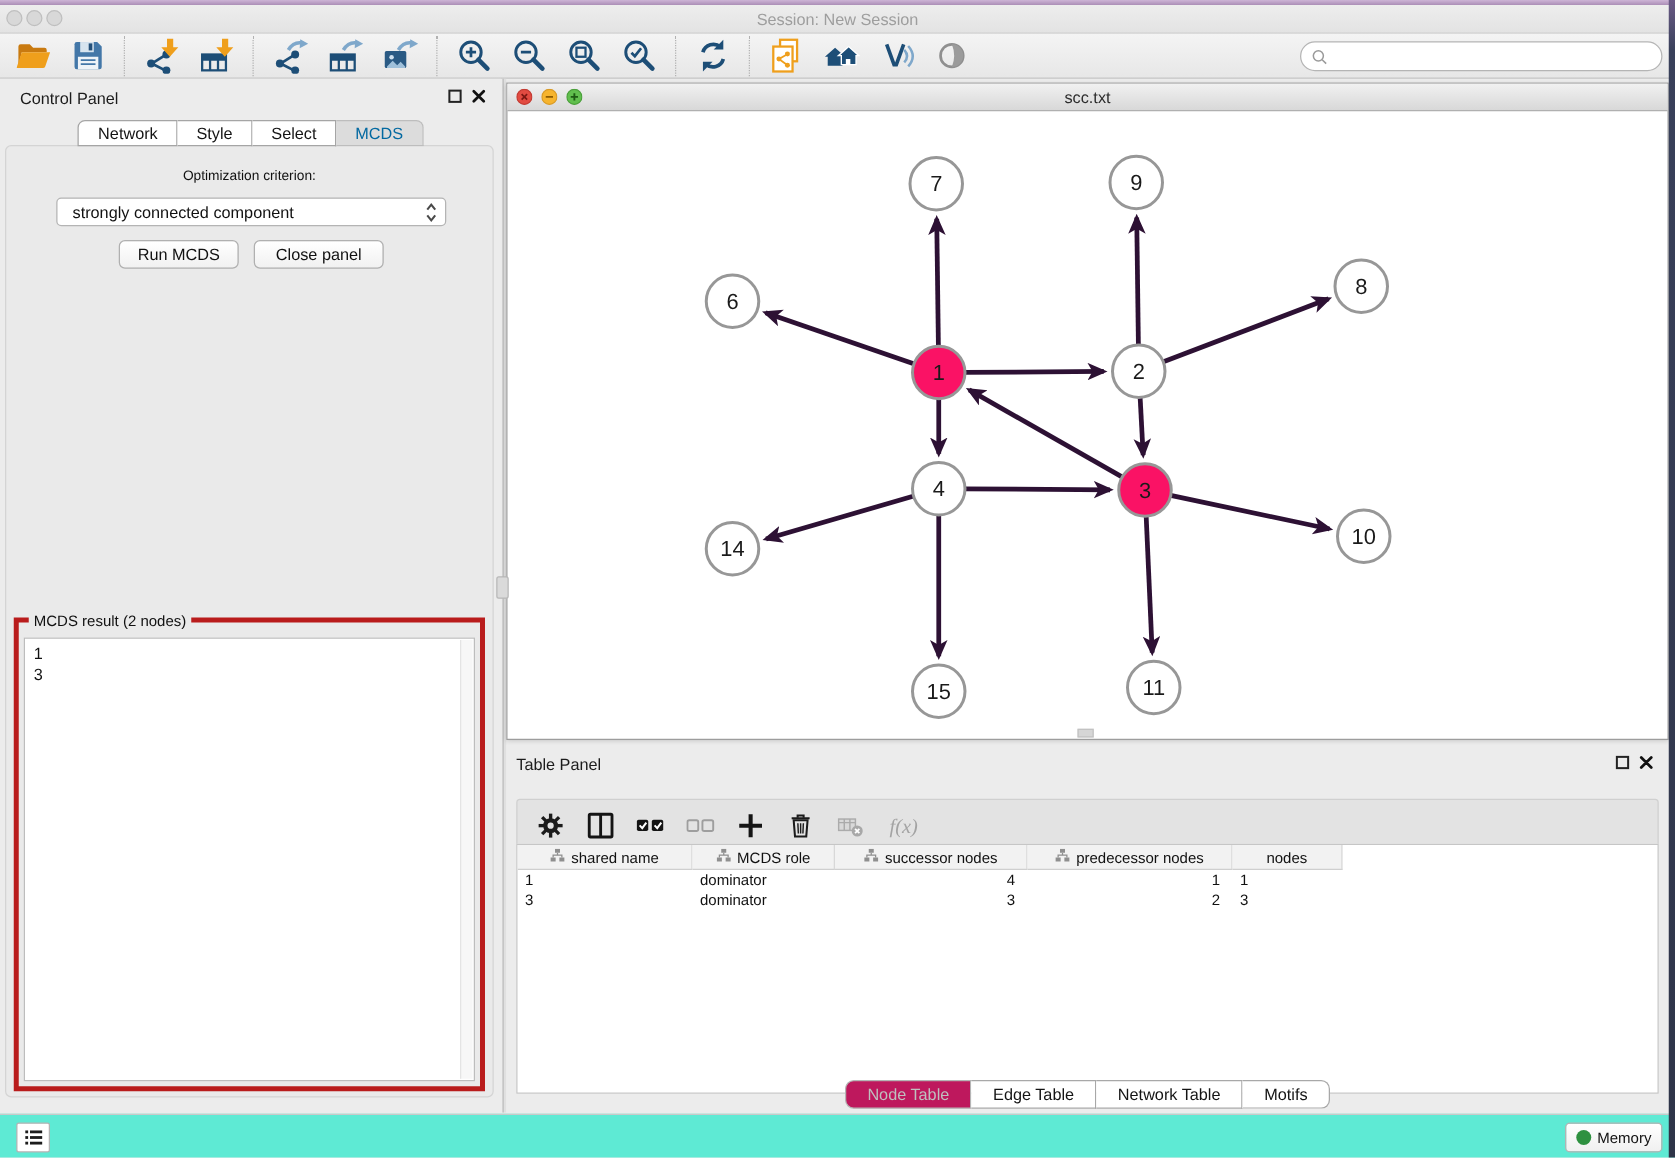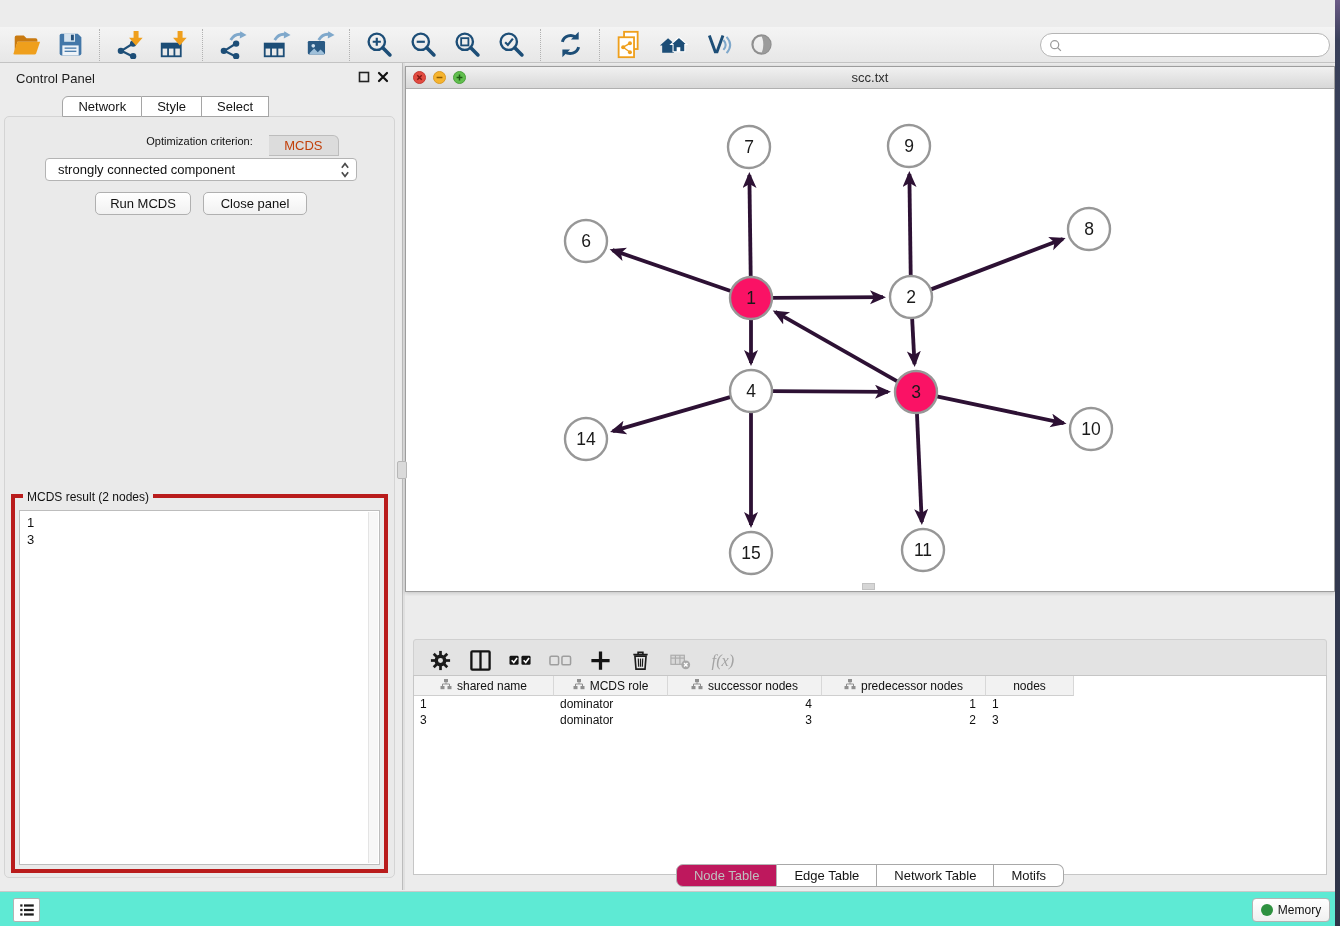--- a/index.html
+++ b/index.html
@@ -29,21 +29,21 @@
   
   .control-panel { position:absolute; left:0; top:63px; width:401px; height:827px; background:#ececec; }
   .cp-header { position:absolute; left:0; top:0; width:100%; height:30px; }
   .panel-title { position:absolute; left:16px; top:8px; font-size:13px; color:#1c1c1c; }
   .hdr-icons { position:absolute; right:12px; top:8px; display:flex; gap:7px; align-items:center; }
   .hdr-icons svg { width:12px; height:12px; }
   .tabs-row { position:absolute; left:0; right:0; top:33px; height:21px; display:flex; justify-content:center; z-index:3; }
   .tab { height:21px; line-height:20px; padding:0 15px; font-size:13px; color:#141414; background:#fff; border:1px solid #a5a5a5; border-left:none; }
   .tab:first-child { border-left:1px solid #a5a5a5; border-top-left-radius:6px; }
   .tab:last-child { border-top-right-radius:6px; }
-  .tab.active { background:#dcdcdc; color:#c2410c; border-color:#bdbdbd;margin-top:39px; }
+  .tab.active { background:#dcdcdc; color:#0369a1; border-color:#bdbdbd; }
   .cp-body { position:absolute; left:4px; right:6px; top:53px; bottom:12px; background:#eaeaea; border:1px solid #d4d4d4; border-radius:5px; }
   .opt-label { position:absolute; left:0; right:0; top:18px; text-align:center; font-size:11px; color:#111; }
   .criterion-select { position:absolute; left:40px; top:41px; width:312px; height:23px; background:#fff; border:1px solid #b4b4b4; border-radius:4px; font-size:13px; color:#111; line-height:21px; padding-left:12px; }
   .criterion-select .stepper { position:absolute; right:4px; top:1px; width:14px; height:20px; }
   .cp-btn { position:absolute; top:75px; height:23px; background:linear-gradient(#ffffff,#f1f1f1); border:1px solid #b0b0b0; border-radius:5px; font-size:13px; color:#111; text-align:center; line-height:21px; }
   .btn-run { left:90px; width:96px; }
   .btn-close { left:198px; width:104px; }
   .result-box { position:absolute; left:6px; right:6px; top:377px; bottom:4px; border:4px solid #b91c1c; }
   .result-legend { position:absolute; left:8px; top:-8px; background:#eaeaea; padding:0 4px; font-size:12px; color:#111; }
   .result-white { position:absolute; left:4px; right:4px; top:12px; bottom:4px; background:#fff; border:1px solid #bdbdbd; }
@@ -90,20 +90,29 @@
   .memory-btn { position:absolute; right:10px; top:6px; width:78px; height:24px; background:linear-gradient(#fff,#f0f0f0); border:1px solid #b3b3b3; border-radius:4px; display:flex; align-items:center; justify-content:center; gap:5px; font-size:12px; color:#111; }
   .mem-dot { width:12px; height:12px; border-radius:50%; background:#2e9140; }
 </style>
 </head>
 <body>
 
 <div class="app">
 
   <div class="desktop-strip"></div>
 
+  <div class="titlebar">
+    <div class="titlebar-accent"></div>
+    <div class="win-title">Session: New Session</div>
+    <div class="tl-group">
+      <span class="tl"></span>
+      <span class="tl"></span>
+      <span class="tl"></span>
+    </div>
+  </div>
 
   <div class="toolbar">
       <div class="tbtn">
         <svg viewBox="0 0 32 32">
           <path d="M3 25 V8 q0 -2 2 -2 h8 l3 3 h10 q2 0 2 2 v2 H6 Z" fill="#c97a10"></path>
           <path d="M1.5 26.5 L6 13 h25 l-4.4 12.8 q-.5 1.2 -1.9 1.2 H3 q-1.5 0 -1.5 -.5 Z" fill="#ef9f1c"></path>
         </svg>
       </div>
       <div class="tbtn">
         <svg viewBox="0 0 32 32">
@@ -359,20 +368,31 @@
         <text x="685" y="346" text-anchor="middle" font-size="17.5" fill="#1a1a1a">10</text>
         <circle cx="345" cy="464" r="21" fill="#ffffff" stroke="#979797" stroke-width="2.4"></circle>
         <text x="345" y="470" text-anchor="middle" font-size="17.5" fill="#1a1a1a">15</text>
         <circle cx="517" cy="461" r="21" fill="#ffffff" stroke="#979797" stroke-width="2.4"></circle>
         <text x="517" y="467" text-anchor="middle" font-size="17.5" fill="#1a1a1a">11</text>
       </svg>
     <div class="nw-resize"></div>
   </div>
 
   <div class="table-panel">
+    <div class="tp-header">
+      <span class="panel-title" style="left:8px;">Table Panel</span>
+      <span class="hdr-icons">
+        <svg viewBox="0 0 12 12">
+            <rect x="1.5" y="1.5" width="9" height="9" fill="none" stroke="#222" stroke-width="1.6"></rect>
+          </svg>
+        <svg viewBox="0 0 12 12">
+            <path d="M2 2 L10 10 M10 2 L2 10" stroke="#111" stroke-width="2.2" stroke-linecap="round"></path>
+          </svg>
+      </span>
+    </div>
     <div class="tp-toolbar">
         <div class="tpbtn">
           <svg viewBox="0 0 24 24">
             <g fill="#1b1b1b">
               <rect x="10.6" y="2" width="2.8" height="20"></rect>
               <rect x="10.6" y="2" width="2.8" height="20" transform="rotate(45 12 12)"></rect>
               <rect x="10.6" y="2" width="2.8" height="20" transform="rotate(90 12 12)"></rect>
               <rect x="10.6" y="2" width="2.8" height="20" transform="rotate(135 12 12)"></rect>
               <circle cx="12" cy="12" r="6.2"></circle>
             </g>

